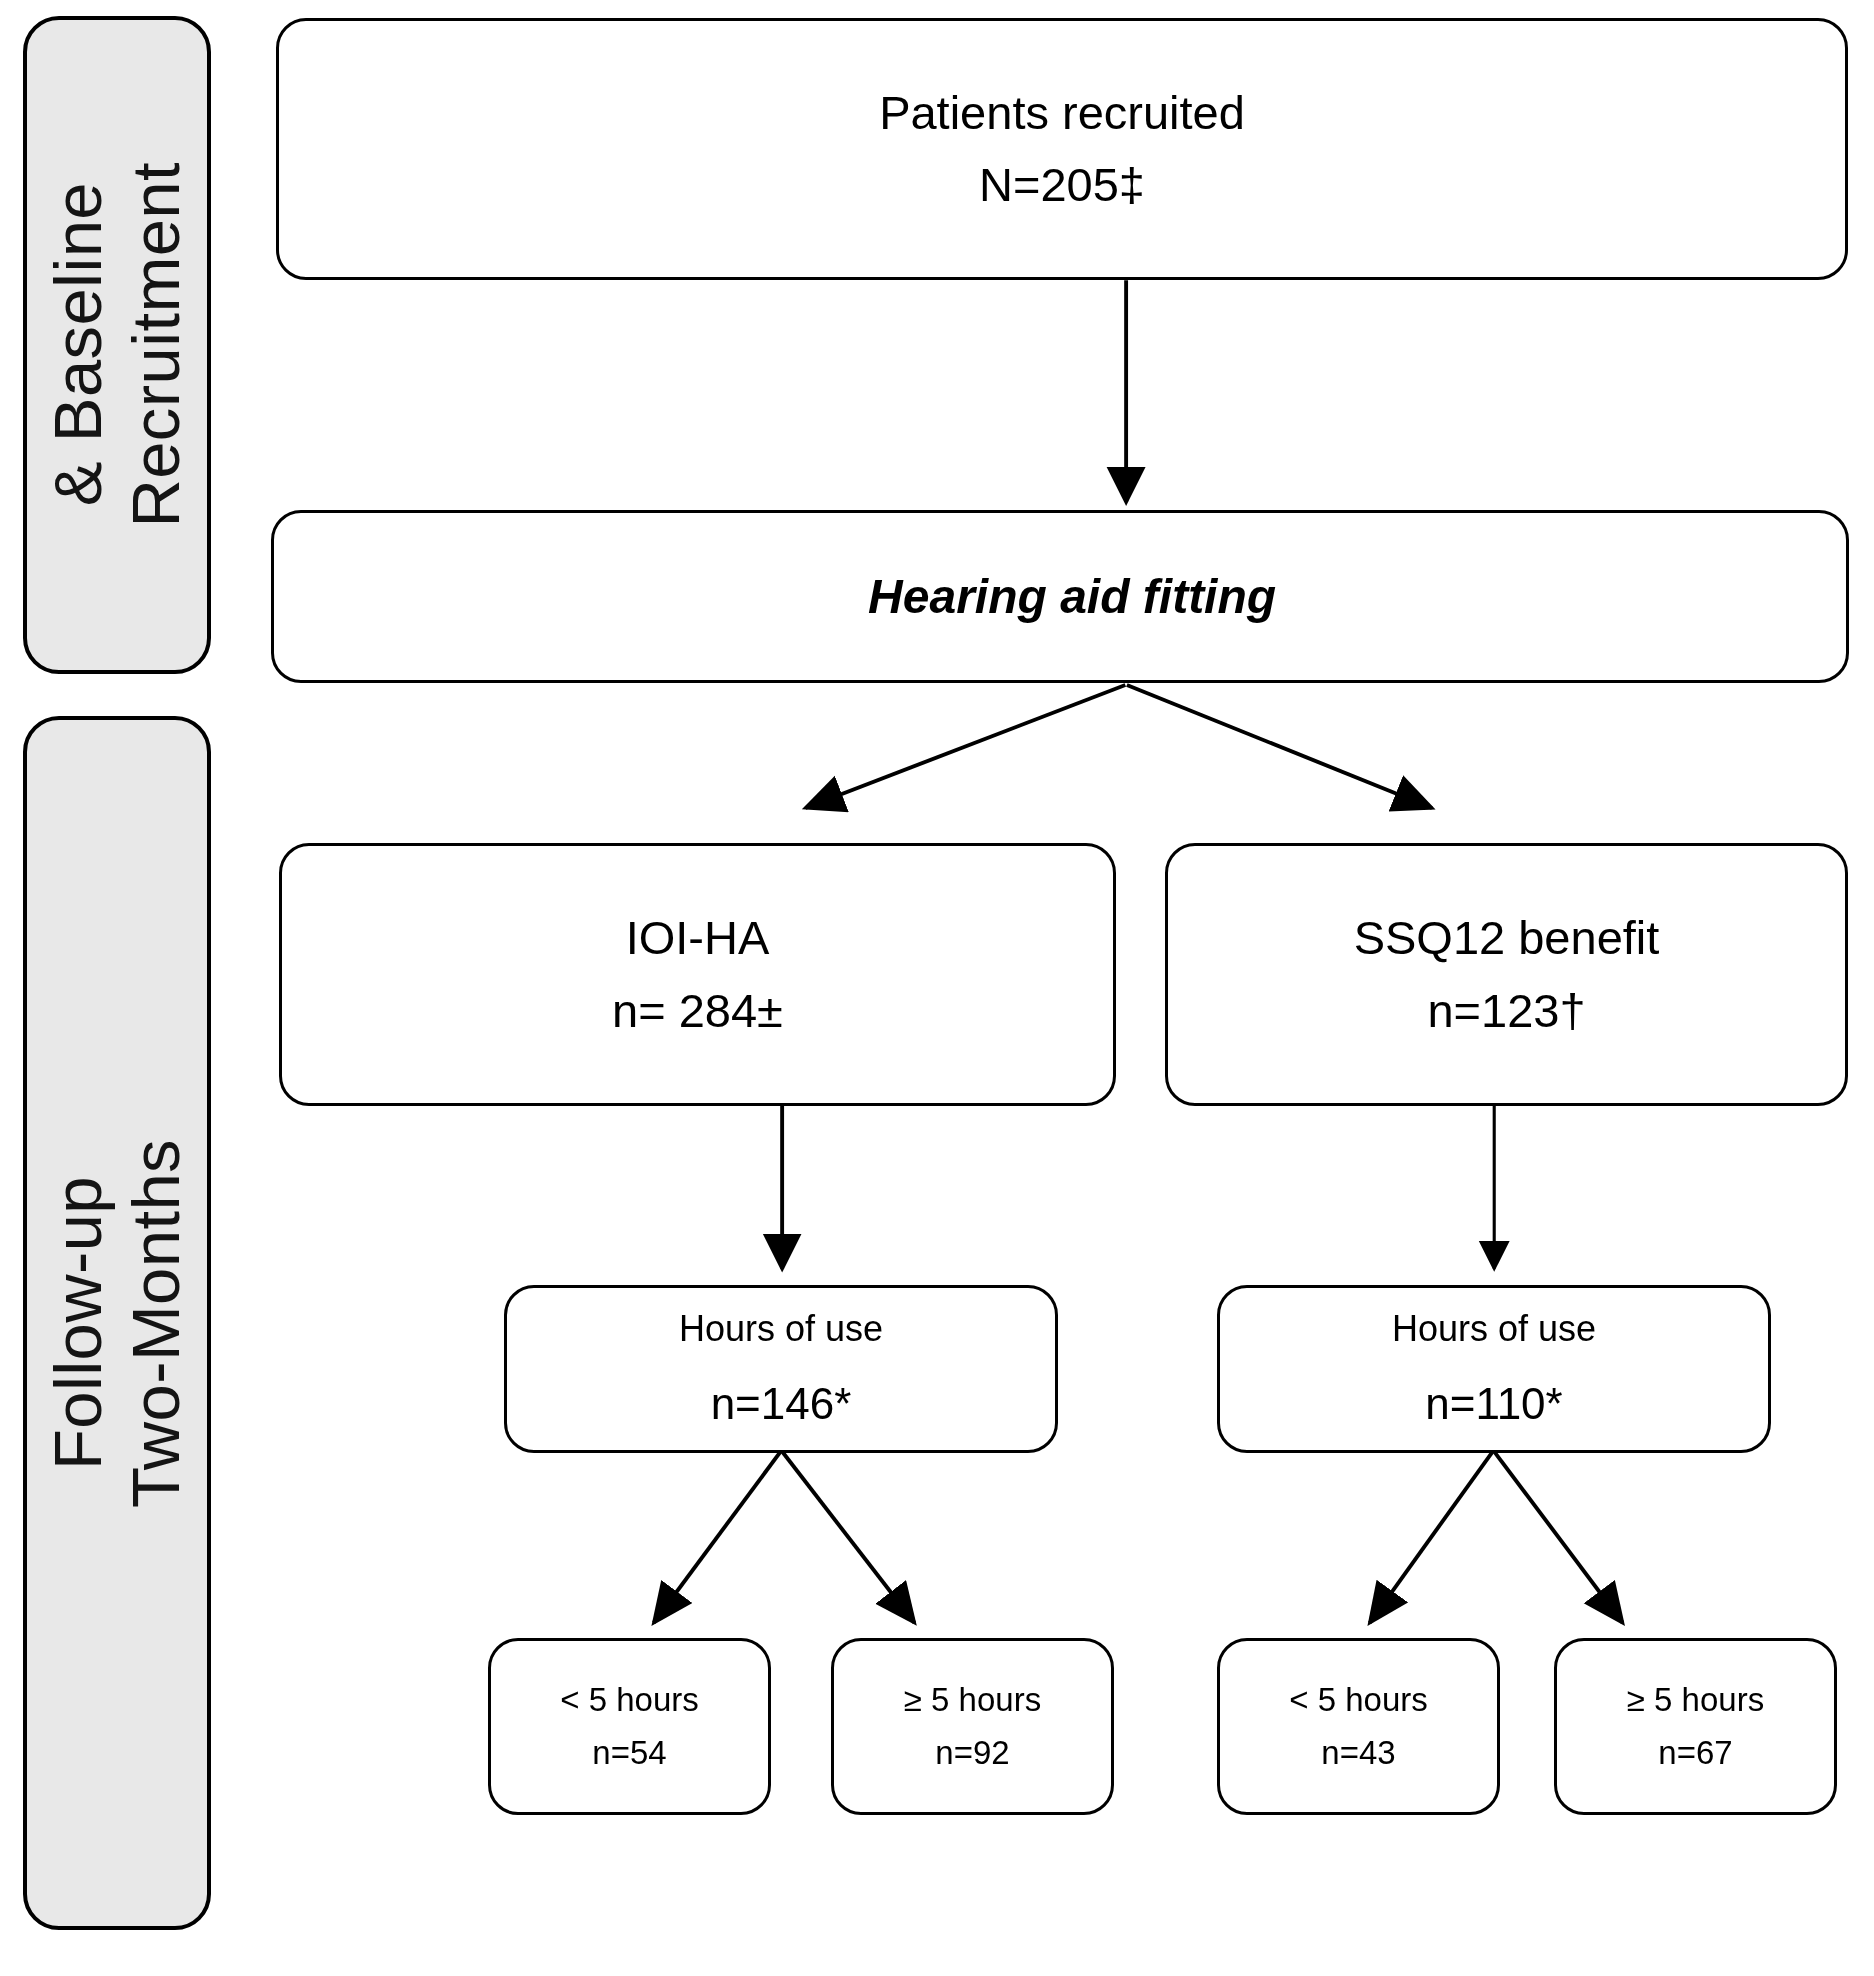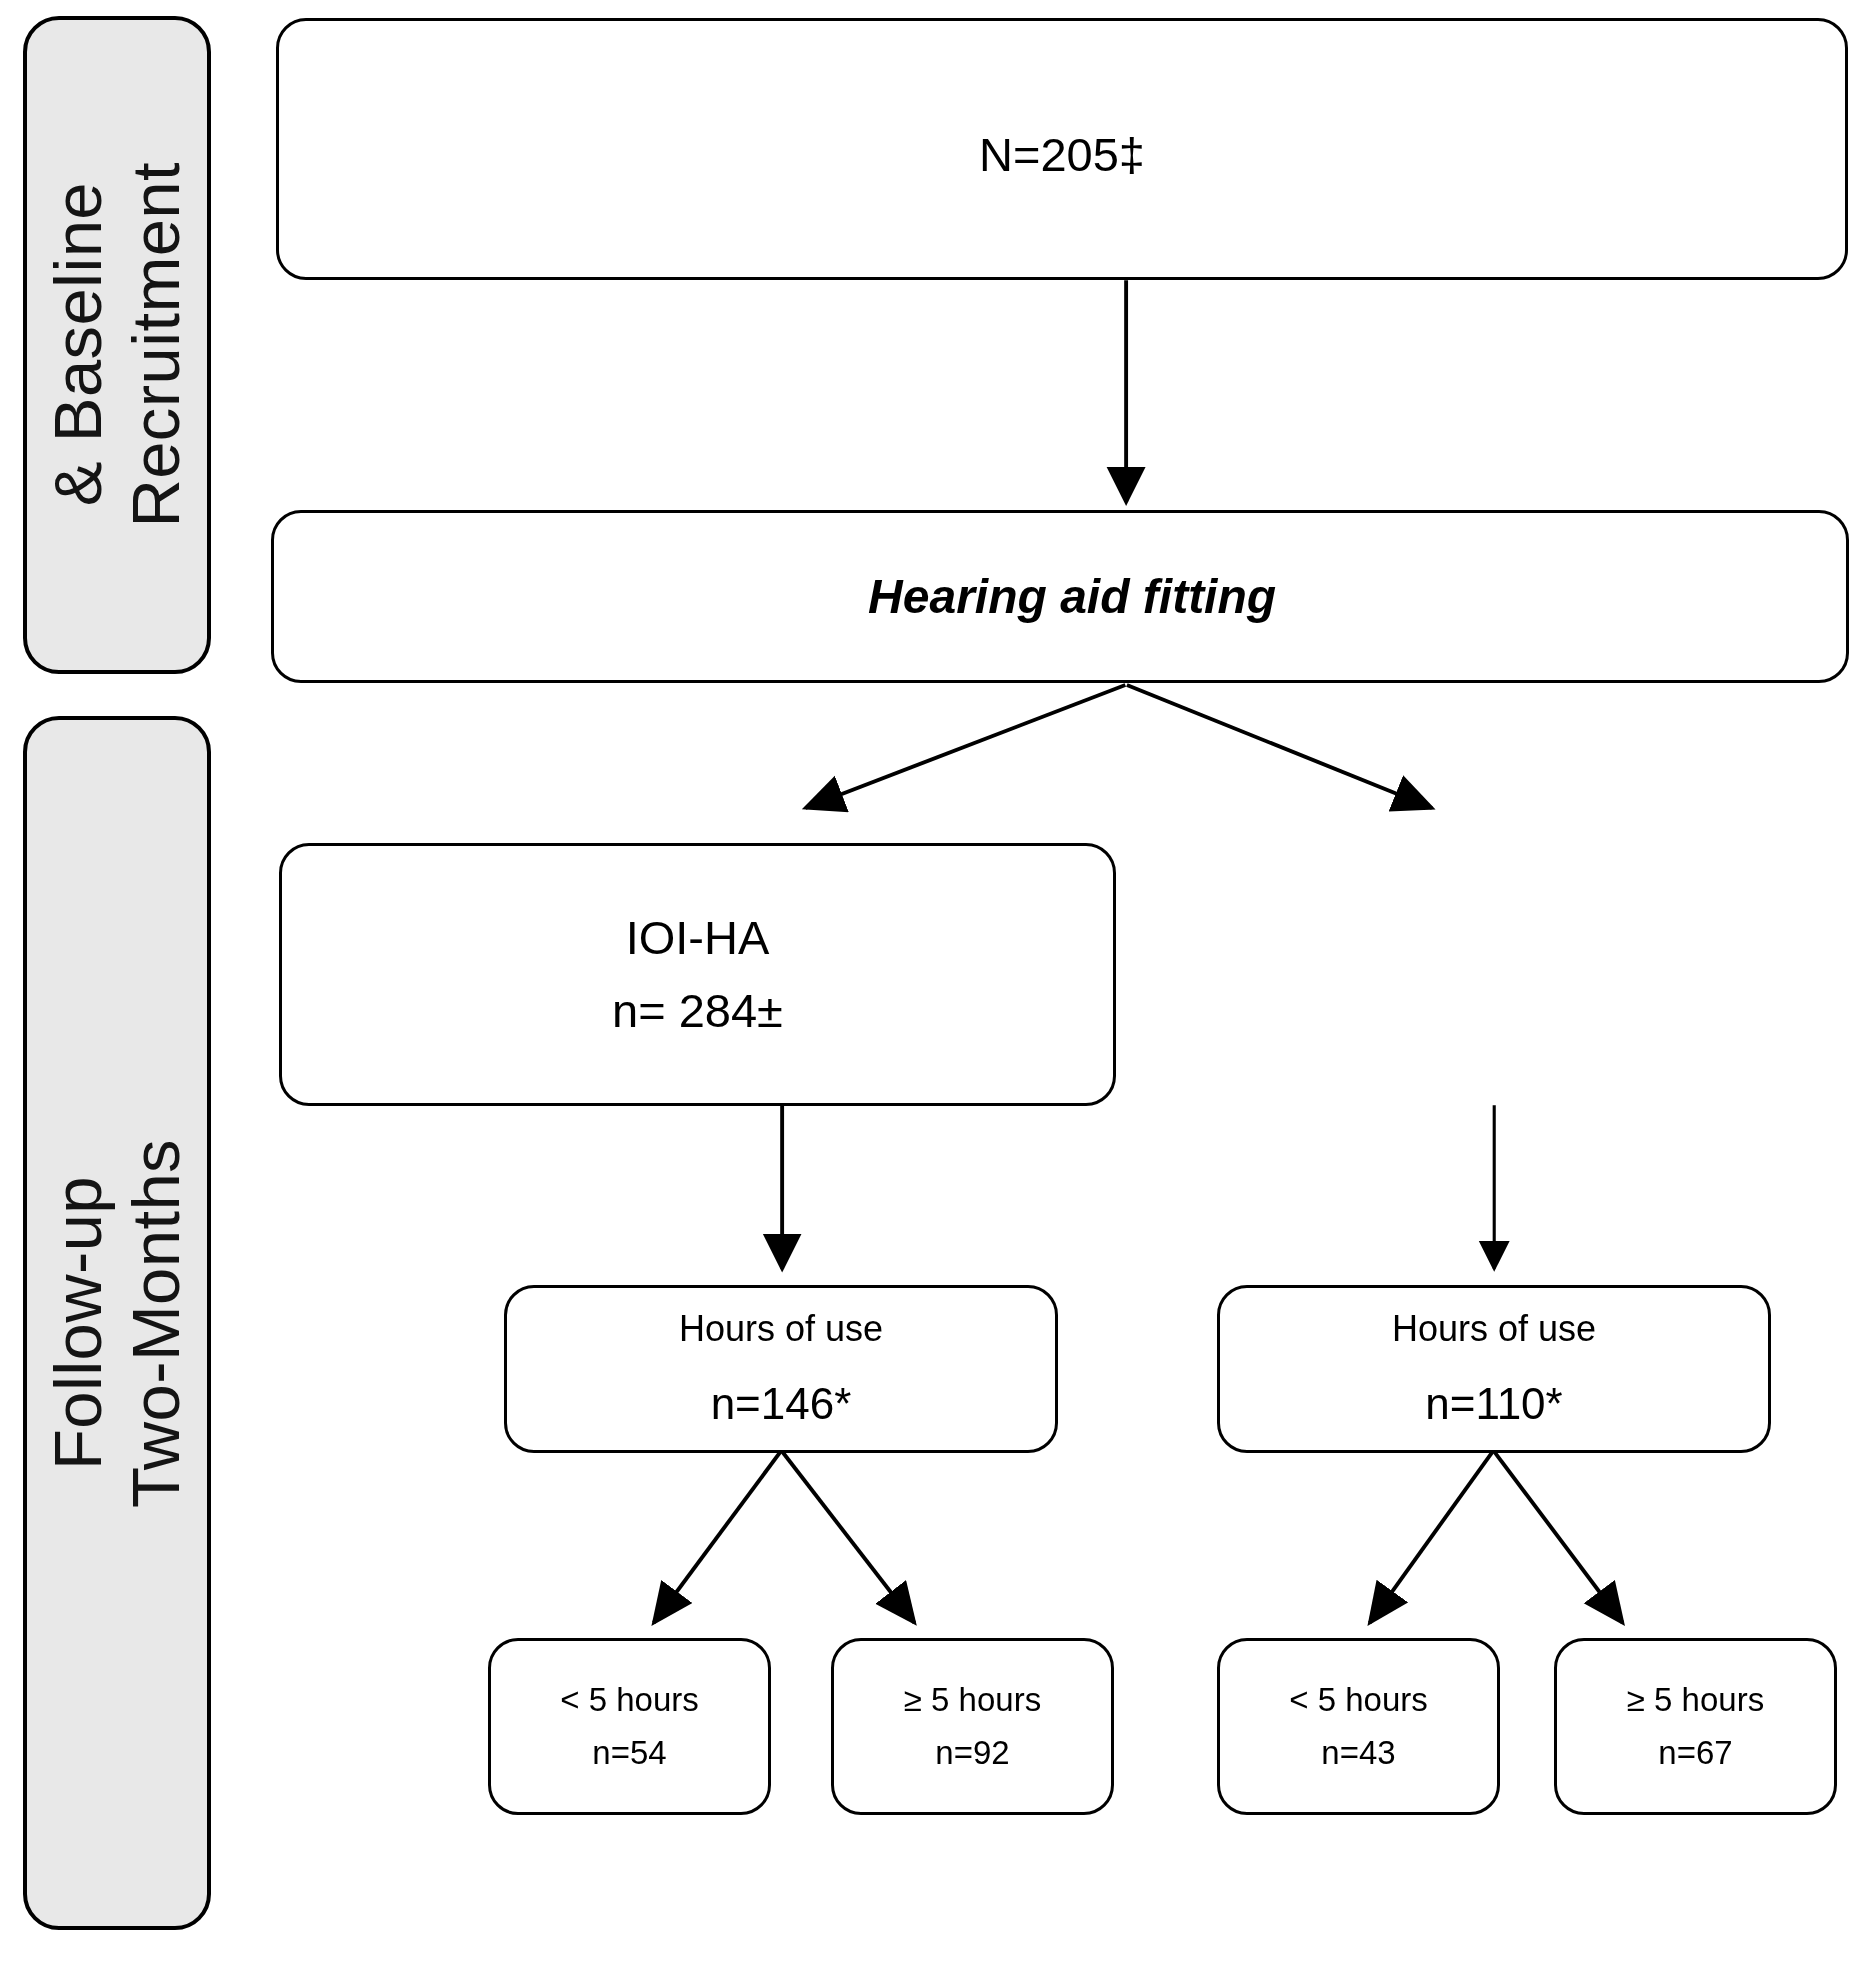--- a/index.html
+++ b/index.html
@@ -143,32 +143,37 @@
     <span class="stage-line">Recruitment</span>
     <span class="stage-line">&amp; Baseline</span>
   </div>
 
   <div class="stage-box" style="left:23px; top:716px; width:188px; height:1214px;">
     <span class="stage-line">Two-Months</span>
     <span class="stage-line">Follow-up</span>
   </div>
 
   <div class="node" style="left:276px; top:18px; width:1572px; height:262px;">
+    <span class="line1">Patients recruited</span>
     <span class="line2">N=205‡</span>
   </div>
 
   <div class="node italic" style="left:271px; top:510px; width:1578px; height:173px;padding-left:32px;">
     <span class="line1">Hearing aid fitting</span>
   </div>
 
   <div class="node" style="left:279px; top:843px; width:837px; height:263px;">
     <span class="line1">IOI-HA</span>
     <span class="line2">n= 284±</span>
   </div>
 
+  <div class="node" style="left:1165px; top:843px; width:683px; height:263px;">
+    <span class="line1">SSQ12 benefit</span>
+    <span class="line2">n=123†</span>
+  </div>
 
   <div class="node small" style="left:504px; top:1285px; width:554px; height:168px;">
     <span class="line1">Hours of use</span>
     <span class="line2">n=146*</span>
   </div>
 
   <div class="node small" style="left:1217px; top:1285px; width:554px; height:168px;">
     <span class="line1">Hours of use</span>
     <span class="line2">n=110*</span>
   </div>

